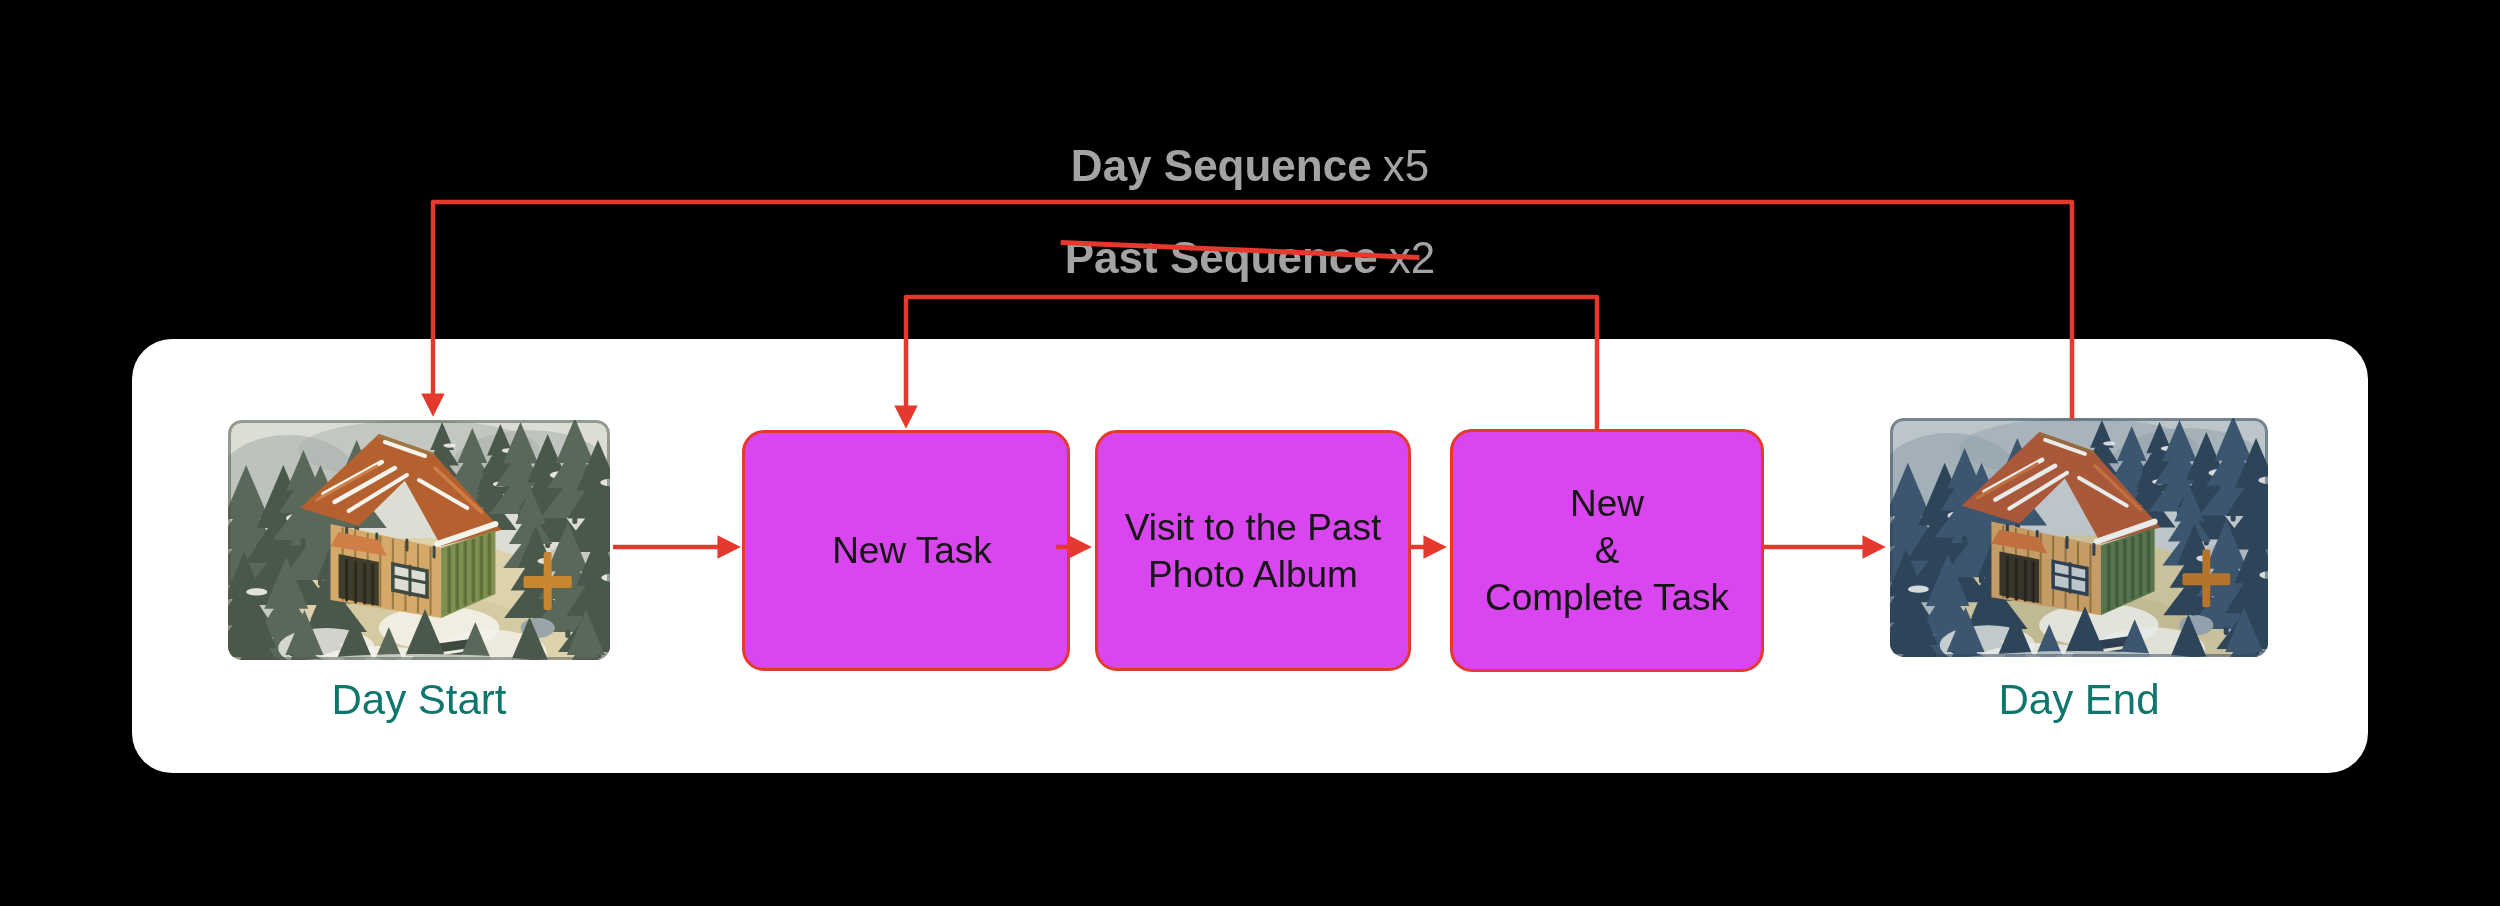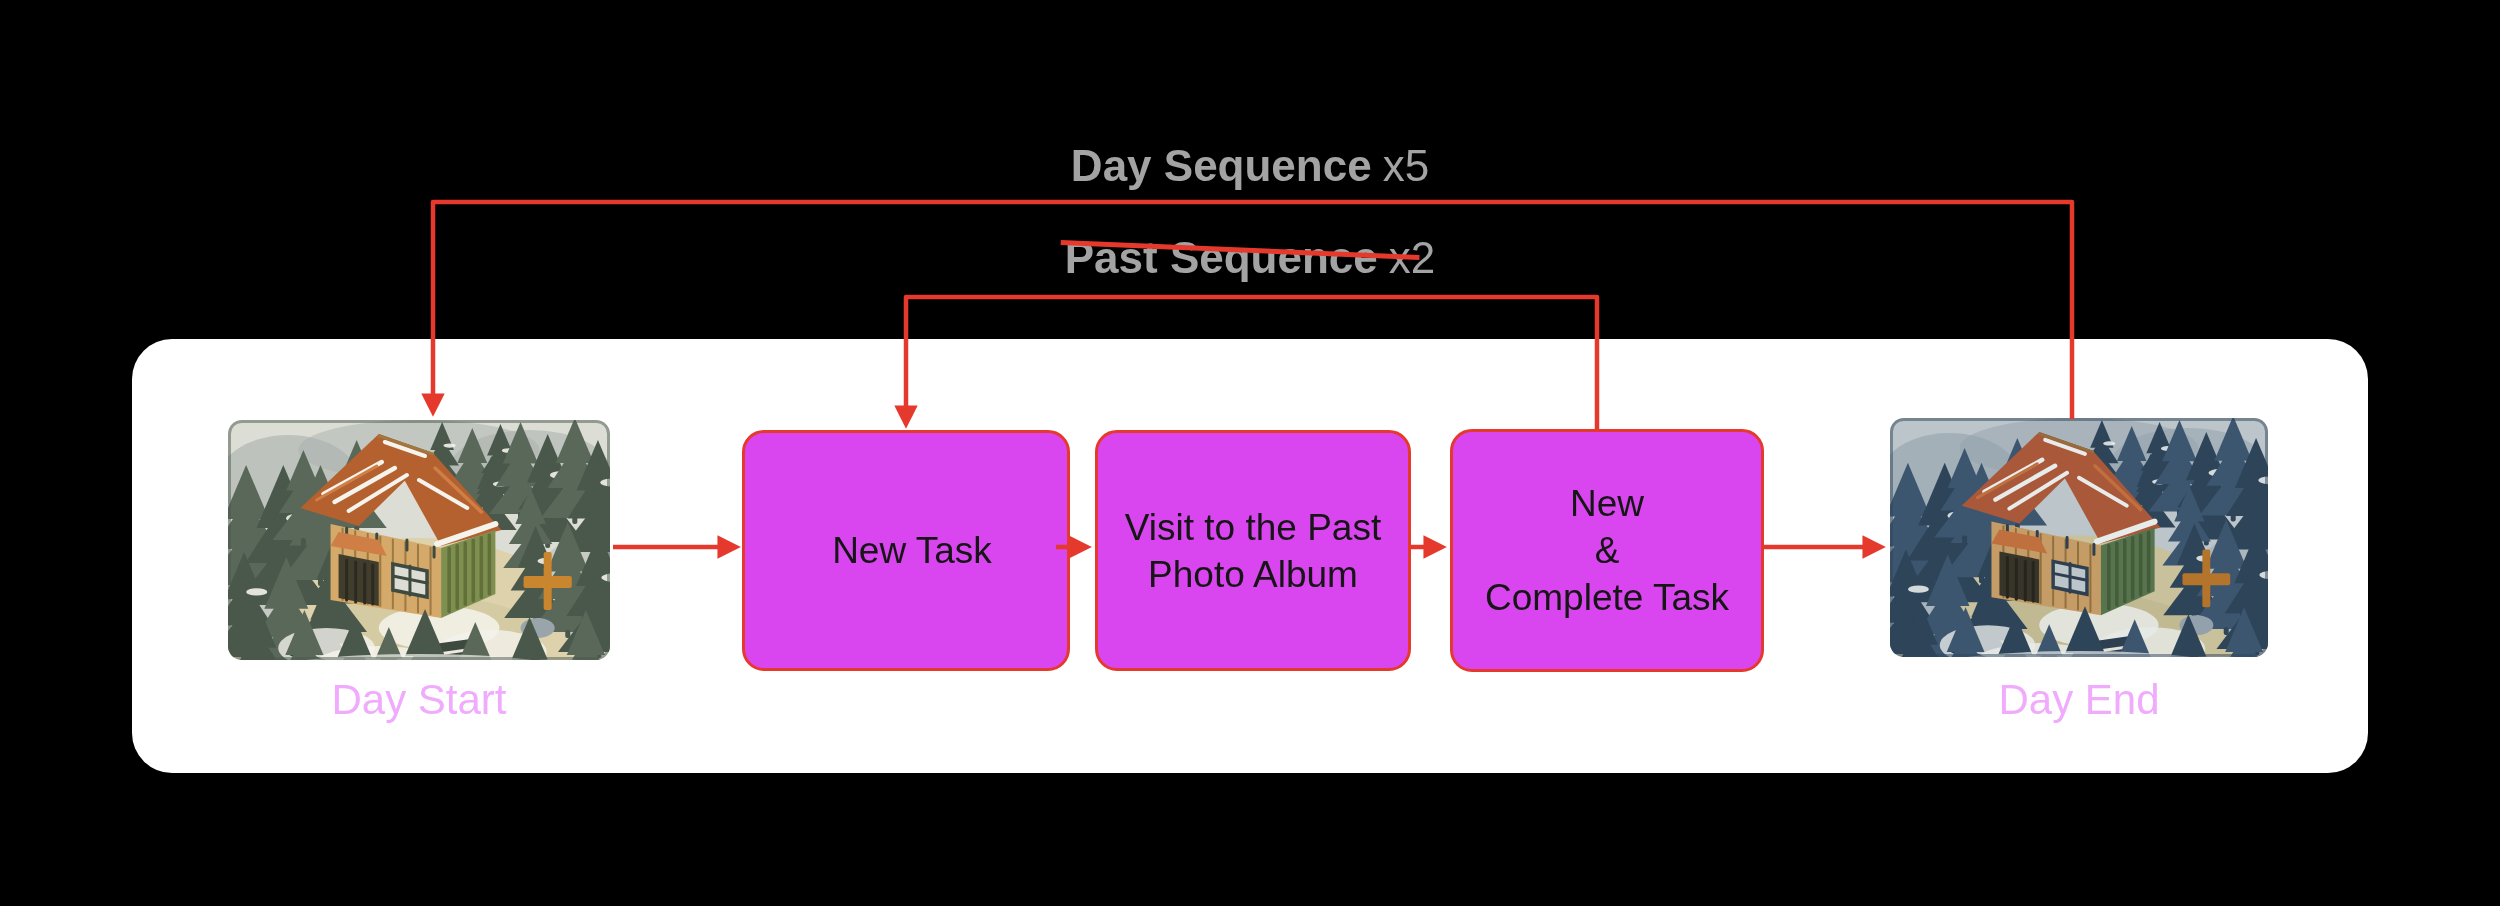--- a/index.html
+++ b/index.html
@@ -3,21 +3,21 @@
 <meta charset="utf-8">
 <style>
   html,body{margin:0;padding:0;background:#000;}
   .stage{position:relative;width:2500px;height:906px;background:#000;overflow:hidden;
          font-family:"Liberation Sans","DejaVu Sans",sans-serif;}
   .container{position:absolute;left:132px;top:339px;width:2236px;height:434px;
              background:#fff;border-radius:40px;}
   .scene{position:absolute;border-radius:14px;overflow:hidden;background:#dcded6;}
   #scene-day-start{left:228px;top:420px;width:382px;height:240px;}
   #scene-day-end{left:1890px;top:418px;width:378px;height:239px;}
-  .caption{position:absolute;text-align:center;font-size:42px;color:#f0abfc;line-height:1.15;}
+  .caption{position:absolute;text-align:center;font-size:42px;color:#0f766e;line-height:1.15;}
   #caption-day-start{left:228px;top:676px;width:382px;}
   #caption-day-end{left:1890px;top:676px;width:378px;text-align:center;}
   .flowbox{position:absolute;border:3.5px solid #e6392d;border-radius:22px;background:#d946ef;
            display:flex;flex-direction:column;align-items:center;justify-content:center;
            font-size:37px;color:#161616;text-align:center;line-height:47px;}
   #box-new-task{left:742px;top:430px;width:310px;height:235px;padding-left:12px;}
   #box-photo-album{left:1095px;top:430px;width:310px;height:235px;}
   #box-new-perspective{left:1450px;top:429px;width:308px;height:237px;}
   .loop-label{position:absolute;transform:translateX(-50%);white-space:nowrap;
               color:#a3a3a3;font-size:44px;line-height:1.2;}

